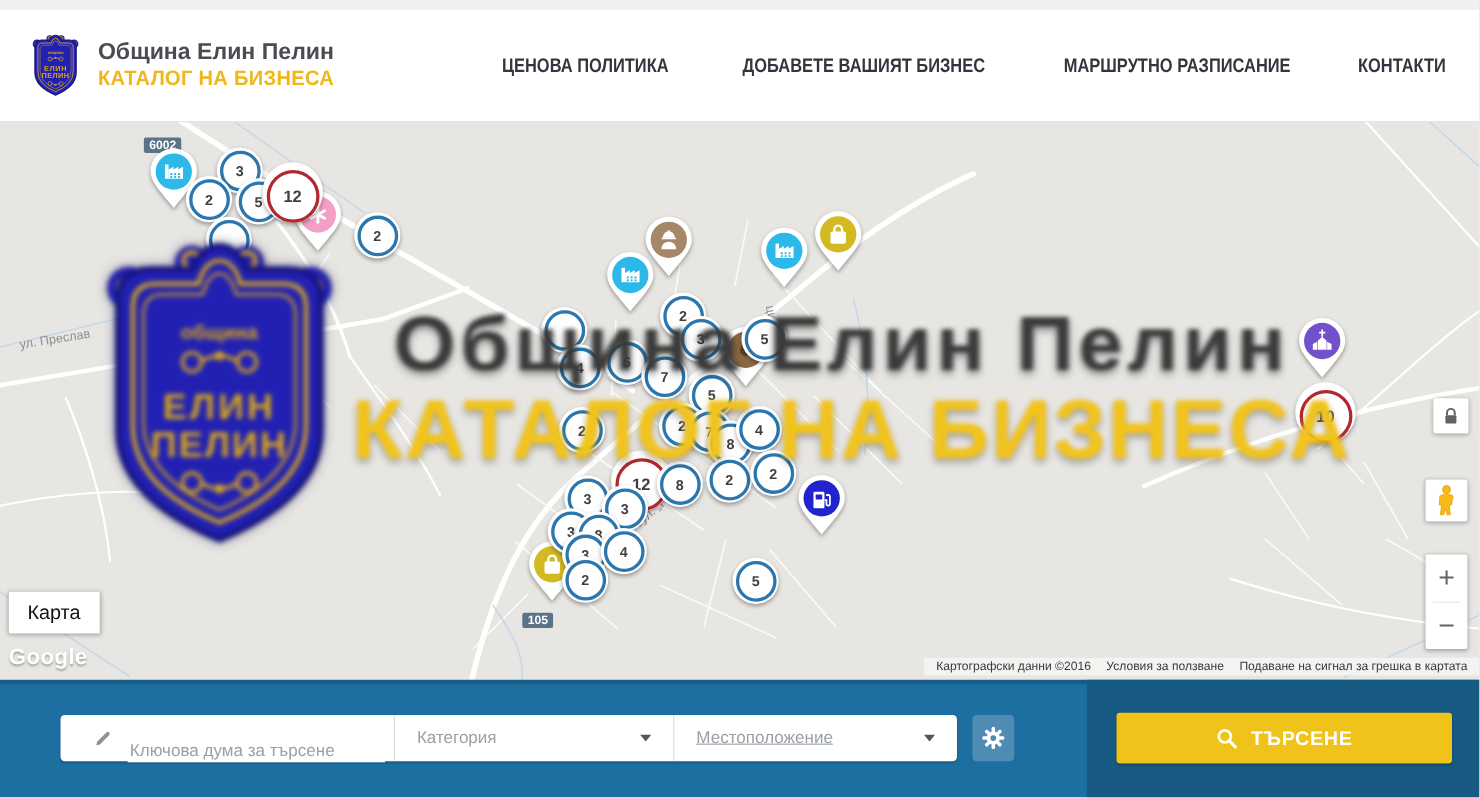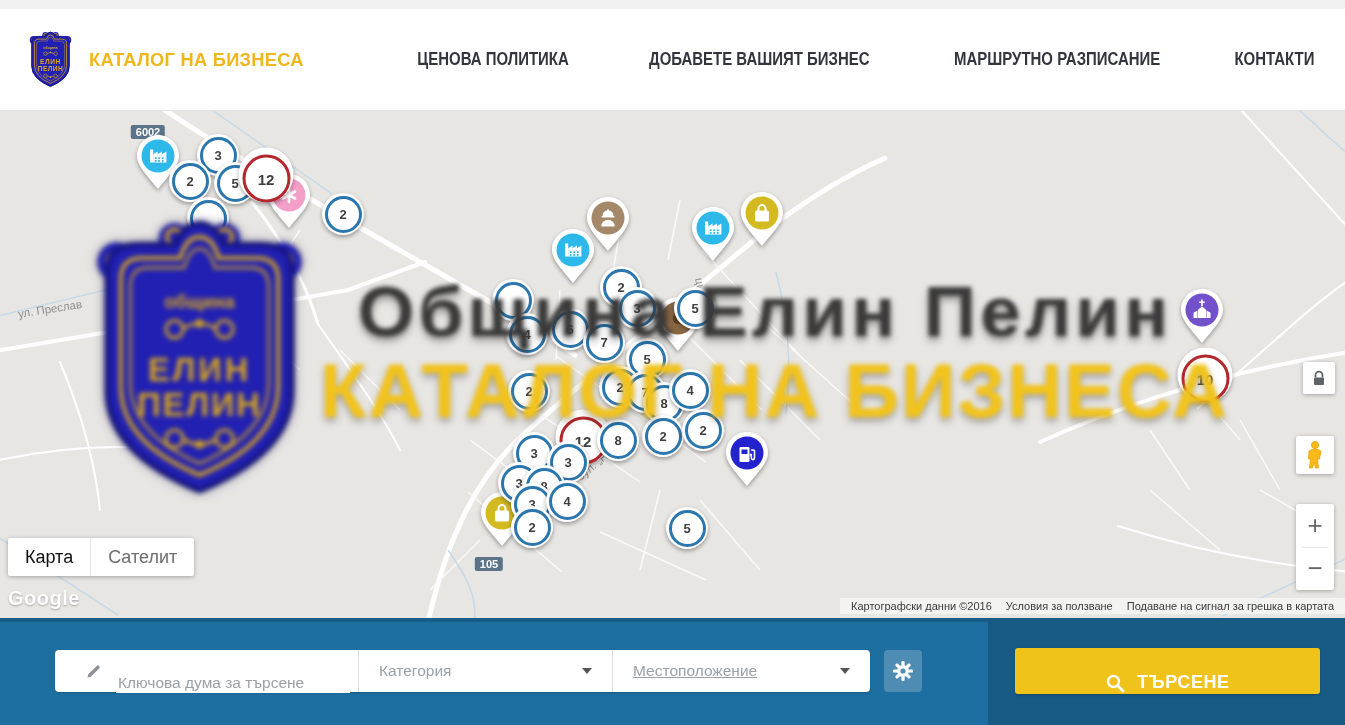--- a/index.html
+++ b/index.html
@@ -7,21 +7,21 @@
         font-family:"Liberation Sans",sans-serif;background:#e8e6e3;}
 
   
   .topstrip{position:absolute;top:0;left:0;width:100%;height:9px;background:#f1f0f0;z-index:41;}
   .header{position:absolute;top:9px;left:0;width:100%;height:101px;background:#fff;
           border-bottom:1px solid #e3e3e3;display:flex;align-items:center;z-index:40;}
   .brand{display:flex;align-items:center;margin-left:27px;gap:15px;}
   .brand-title{font-size:21px;font-weight:700;color:#4b4b52;line-height:1.15;}
   .brand-sub{font-size:19px;font-weight:700;color:#efb71c;letter-spacing:.3px;
              transform:scaleX(.96);transform-origin:left;}
-  .nav{margin-left:auto;margin-right:25px;display:flex;gap:55px;}
+  .nav{margin-left:auto;margin-right:25px;display:flex;gap:42px;}
   .nav a{display:inline-block;font-weight:700;font-size:17px;color:#34343e;text-decoration:none;
          transform:scale(.88,1.05);transform-origin:center;white-space:nowrap;cursor:pointer;}
 
   
   .map{position:absolute;top:110px;left:0;width:1345px;height:508px;overflow:hidden;background:#e8e6e3;}
   .roads{position:absolute;left:0;top:0;z-index:0;}
 
   .roadlabel{position:absolute;background:#5b7389;color:#fff;font-size:11px;font-weight:700;
              padding:1px 5px;border-radius:2px;z-index:1;transform:translate(-50%,-50%);}
   .streetlabel{position:absolute;color:#8e8e8e;font-size:11.5px;white-space:nowrap;z-index:1;}
@@ -86,21 +86,21 @@
   .seg-key input::placeholder{color:#9aa0a6;}
   .seg-sel{border-left:1px solid #dcdcdc;justify-content:space-between;padding:0 20px;
            box-sizing:border-box;font-size:15.5px;color:#9aa0a6;cursor:pointer;}
   .seg-cat{flex:0 0 254px;gap:31px;}
   .seg-loc{flex:1 1 auto;text-decoration:underline;}
   .caret{width:0;height:0;border-left:5px solid transparent;border-right:5px solid transparent;
          border-top:6px solid #555;}
   .gearbtn{position:absolute;left:884px;top:32px;width:38px;height:42px;background:#4e8cb3;border:none;
            border-radius:4px;display:flex;align-items:center;justify-content:center;cursor:pointer;}
   .searchbtn{position:absolute;left:1015px;top:30px;width:305px;height:46px;background:#efc319;border:none;
-             border-radius:3px;display:flex;align-items:flex-end;justify-content:center;gap:12px;
+             border-radius:3px;display:flex;align-items:center;justify-content:center;gap:12px;
              color:#fff;font-weight:700;font-size:18px;letter-spacing:.6px;cursor:pointer;
              box-shadow:0 1px 2px rgba(0,0,0,.25);font-family:"Liberation Sans",sans-serif;}
 </style>
 </head>
 <body>
 
 <div class="page">
 
   <svg width="0" height="0" style="position:absolute">
     <symbol id="shield" viewBox="0 0 120 150">
@@ -133,20 +133,21 @@
     </symbol>
   </svg>
 
   <div class="topstrip"></div>
   <div class="header">
     <div class="brand">
       <svg width="47" height="59" viewBox="0 0 120 150">
           <use href="#shield"></use>
         </svg>
       <div class="brand-text">
+        <div class="brand-title">Община Елин Пелин</div>
         <div class="brand-sub">КАТАЛОГ НА БИЗНЕСА</div>
       </div>
     </div>
     <nav class="nav">
       <a>ЦЕНОВА ПОЛИТИКА</a>
       <a>ДОБАВЕТЕ ВАШИЯТ БИЗНЕС</a>
       <a>МАРШРУТНО РАЗПИСАНИЕ</a>
       <a>КОНТАКТИ</a>
     </nav>
   </div>
@@ -187,21 +188,20 @@
     <div class="wm-shield">
       <svg width="231" height="288" viewBox="0 0 120 150">
           <use href="#shield"></use>
         </svg>
     </div>
     <div class="wm-line1">Община Елин Пелин</div>
     <div class="wm-line2">КАТАЛОГ НА БИЗНЕСА</div>
 
     <div class="maptype">
       <div class="mt mt-map">Карта</div>
-      <div class="mt mt-sat">Сателит</div>
     </div>
 
     <div class="glogo">Google</div>
 
     <div class="attrib">
         <span>Картографски данни ©2016</span>
         <span>Условия за ползване</span>
         <span>Подаване на сигнал за грешка в картата</span>
       </div>
 

